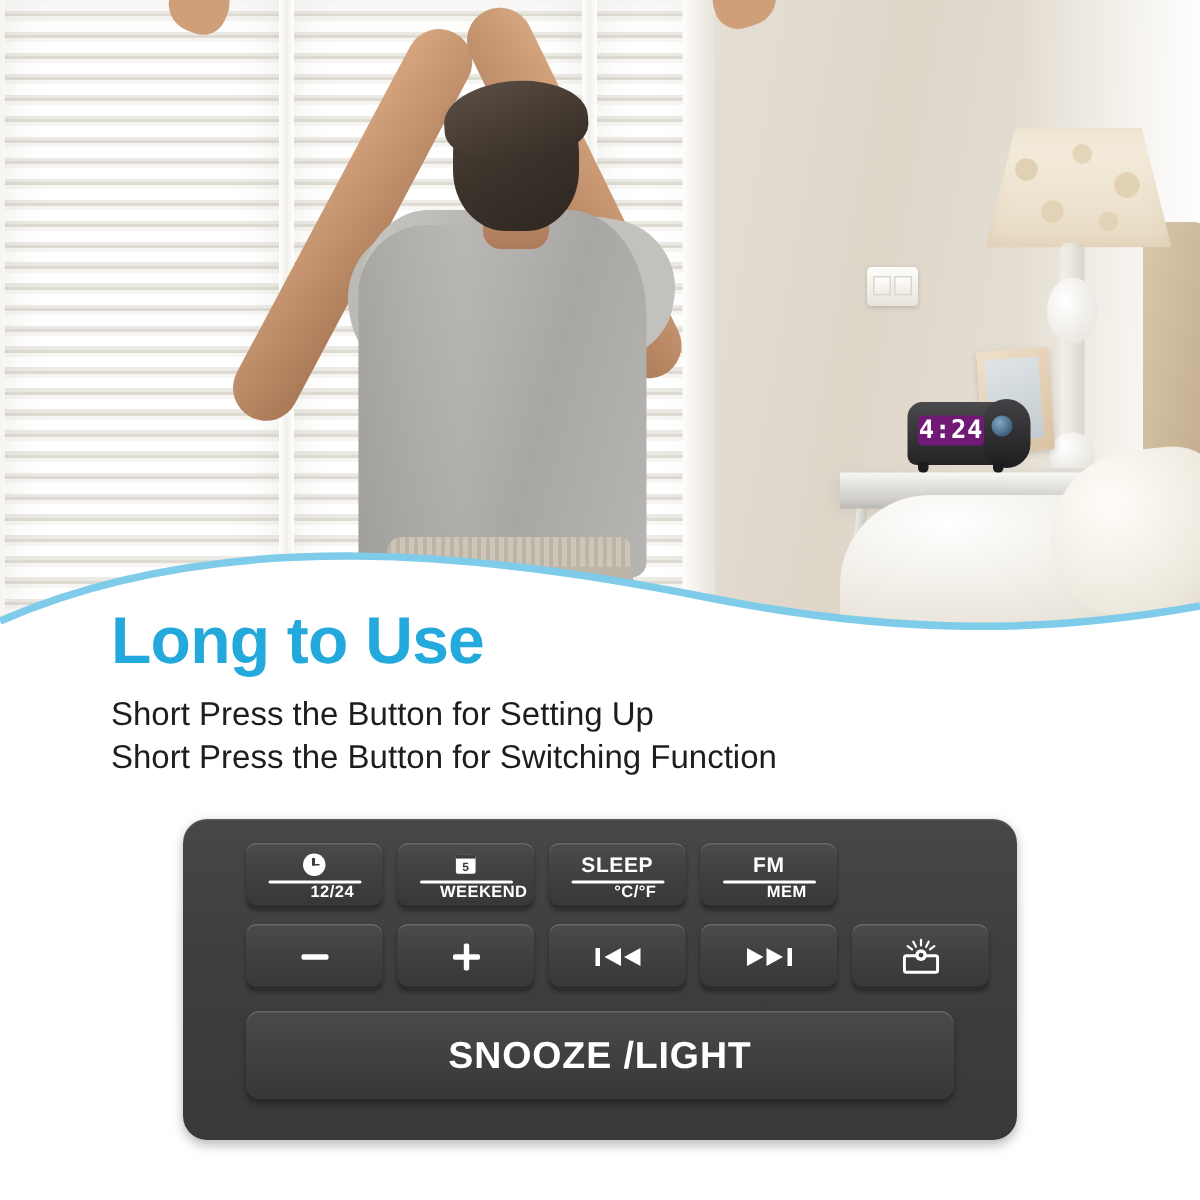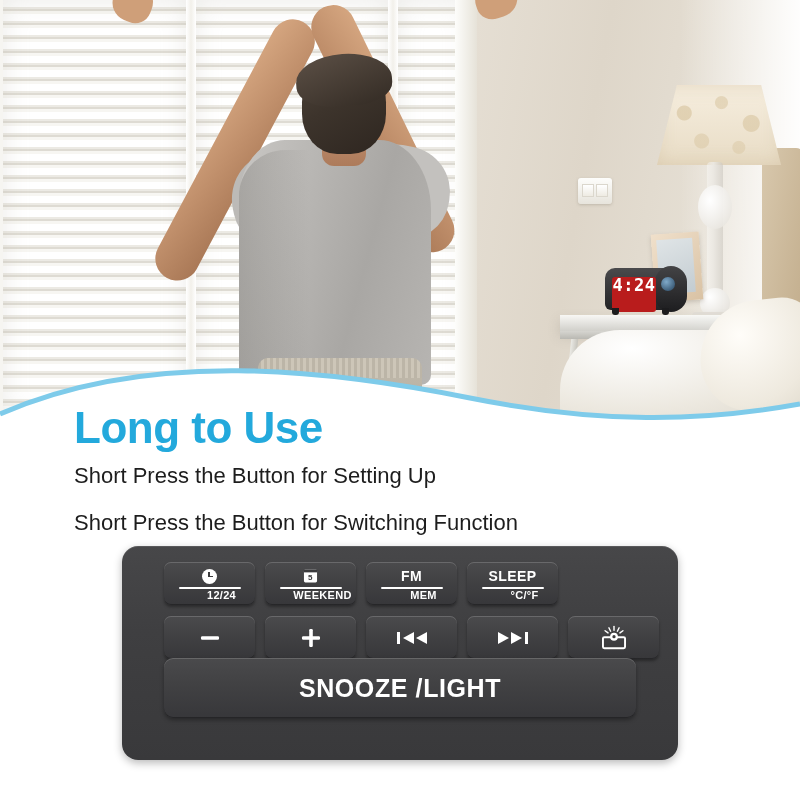--- a/index.html
+++ b/index.html
@@ -219,23 +219,23 @@
     position: absolute; left: 655px; top: 266px; width: 32px; height: 46px;
     background: linear-gradient(180deg,#434345,#1d1d1f);
     border-radius: 16px;
   }
   .clock-lens {
     position: absolute; left: 661px; top: 277px; width: 14px; height: 14px;
     background: radial-gradient(circle at 38% 35%, #7fa9c9, #25425c);
     border-radius: 50%;
   }
   .clock-screen {
-    position: absolute; left: 612px; top: 277px; width: 44px; height: 35px;
-    background: #b91c1c; border-radius: 3px;
-    display: flex; align-items: flex-start; justify-content: center;
+    position: absolute; left: 612px; top: 277px; width: 44px; height: 20px;
+    background: #701a75; border-radius: 3px;
+    display: flex; align-items: center; justify-content: center;
   }
   .clock-time {
     color: #ffffff; font-size: 17px; font-weight: 700; letter-spacing: .5px;
     font-family: "DejaVu Sans Mono", monospace; line-height: 1;
   }
   .clock-foot {
     position: absolute; top: 308px; width: 7px; height: 7px;
     background: #1c1c1e; border-radius: 0 0 3px 3px;
   }
   .cf1 { left: 612px; }
@@ -280,21 +280,21 @@
   .headline {
     position: absolute; left: 74px; top: 406px;
     font-size: 44px; font-weight: 700; letter-spacing: -0.5px;
     line-height: 1;
   }
   .subline {
     position: absolute; left: 74px;
     font-size: 22px; color: #1d1d1d; font-weight: 400; line-height: 1.28;
   }
   .sub1 { top: 462px; }
-  .sub2 { top: 509px; }
+  .sub2 { top: 491px; }
 
   
   .panel {
     position: absolute; left: 122px; top: 546px;
     width: 556px; height: 214px;
     background: linear-gradient(180deg,#474749 0%, #3f3f41 40%, #39393b 100%);
     border-radius: 16px;
     box-shadow: 0 3px 8px rgba(0,0,0,.28), inset 0 1px 0 rgba(255,255,255,.10);
   }
   .btn-row {
@@ -344,21 +344,21 @@
   }
   .i-clock::before {
     content: ""; position: absolute; left: 6px; top: 7px;
     width: 5px; height: 1.6px; background: #3b3b3d;
   }
   .i-bell { width: 16px; height: 16px; }
   .i-cal { width: 15px; height: 16px; }
   .i-proj { width: 34px; height: 26px; }
 
   .snooze {
-    position: absolute; left: 42px; top: 112px;
+    position: absolute; left: 42px; top: 128px;
     width: 472px; height: 60px;
     background: linear-gradient(180deg,#4a4a4c 0%, #414143 45%, #37373a 100%);
     border-radius: 9px;
     box-shadow:
       inset 0 1px 0 rgba(255,255,255,.16),
       inset 0 -1px 0 rgba(0,0,0,.32),
       0 2px 4px rgba(0,0,0,.35);
     display: flex; align-items: center; justify-content: center;
     color: #ffffff; font-size: 25px; font-weight: 700; letter-spacing: .6px;
   }
@@ -463,29 +463,29 @@
             <rect x="1" y="2" width="18" height="18" rx="2" fill="#ffffff"></rect>
             <rect x="1" y="2" width="18" height="4" fill="#3b3b3d"></rect>
             <text x="10" y="17" font-size="11" font-weight="700" text-anchor="middle" fill="#3b3b3d" font-family="Liberation Sans, sans-serif">5</text>
           </svg>
         </div>
         <div class="key-div"></div>
         <div class="key-bot">WEEKEND</div>
       </div>
 
       <div class="key">
+        <div class="key-top">SLEEP</div>
+        <div class="key-div"></div>
+        <div class="key-bot">°C/°F</div>
+      </div>
+
+      <div class="key">
         <div class="key-top">FM</div>
         <div class="key-div"></div>
         <div class="key-bot">MEM</div>
-      </div>
-
-      <div class="key">
-        <div class="key-top">SLEEP</div>
-        <div class="key-div"></div>
-        <div class="key-bot">°C/°F</div>
       </div>
     </div>
 
     <div class="btn-row row2">
 
       <div class="key key-icononly">
         <svg width="30" height="30" viewBox="0 0 30 30">
           <rect x="6" y="13.2" width="18" height="3.6" rx="1.2" fill="#ffffff"></rect>
         </svg>
       </div>

